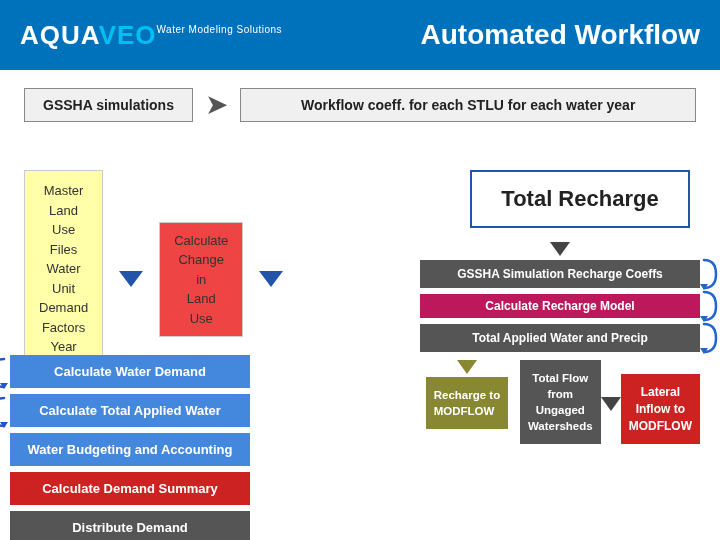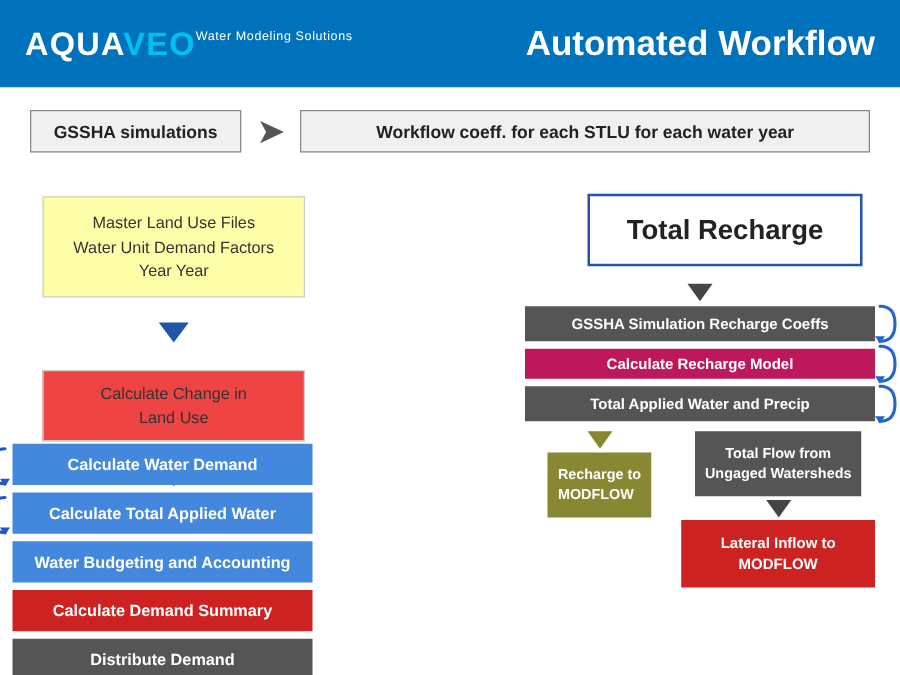--- a/index.html
+++ b/index.html
@@ -89,24 +89,23 @@
       font-weight: bold;
       color: #222;
       flex: 1;
       text-align: center;
     }
 
     
     .left-col {
       position: absolute;
       left: 24px;
-      top: 87px;
+      top: 100px;
       width: 230px;
       display: flex;
-      flex-direction: column;
       align-items: center;
       gap: 16px;
     }
 
     .master-box {
       background: #ffffaa;
       border: 1.5px solid #ccc;
       padding: 10px 14px;
       font-size: 13px;
       color: #333;
@@ -171,21 +170,21 @@
       background: #cc2222;
     }
     .blue-btn.dark-bg {
       background: #555;
     }
 
     
     .right-col {
       position: absolute;
       right: 20px;
-      top: 85px;
+      top: 100px;
       width: 280px;
     }
 
     .total-recharge-box {
       background: #ffffff;
       border: 2.5px solid #2255aa;
       padding: 14px 20px;
       font-size: 22px;
       font-weight: bold;
       color: #222;
@@ -392,21 +391,21 @@
     </div>
 
     <div style="display:flex;gap:6px;margin-top:8px;align-items:flex-start;">
       <div style="display:flex;flex-direction:column;align-items:center;flex:1;">
 
         <div style="margin-bottom:3px;">
           <div style="width:0;height:0;border-left:10px solid transparent;border-right:10px solid transparent;border-top:14px solid #888833;"></div>
         </div>
         <div class="recharge-modflow">Recharge to<br>MODFLOW</div>
       </div>
-      <div style="display:flex;flex-direction:column;align-items:center;flex:1.3;">
+      <div style="display:flex;flex-direction:row;align-items:center;flex:1.3;">
         <div class="total-flow">Total Flow from<br>Ungaged Watersheds</div>
 
         <div style="margin-top:3px;">
           <div style="width:0;height:0;border-left:10px solid transparent;border-right:10px solid transparent;border-top:14px solid #444;"></div>
         </div>
         <div class="lateral-inflow" style="margin-top:2px;width:100%;">Lateral Inflow to<br>MODFLOW</div>
       </div>
     </div>
   </div>
 

